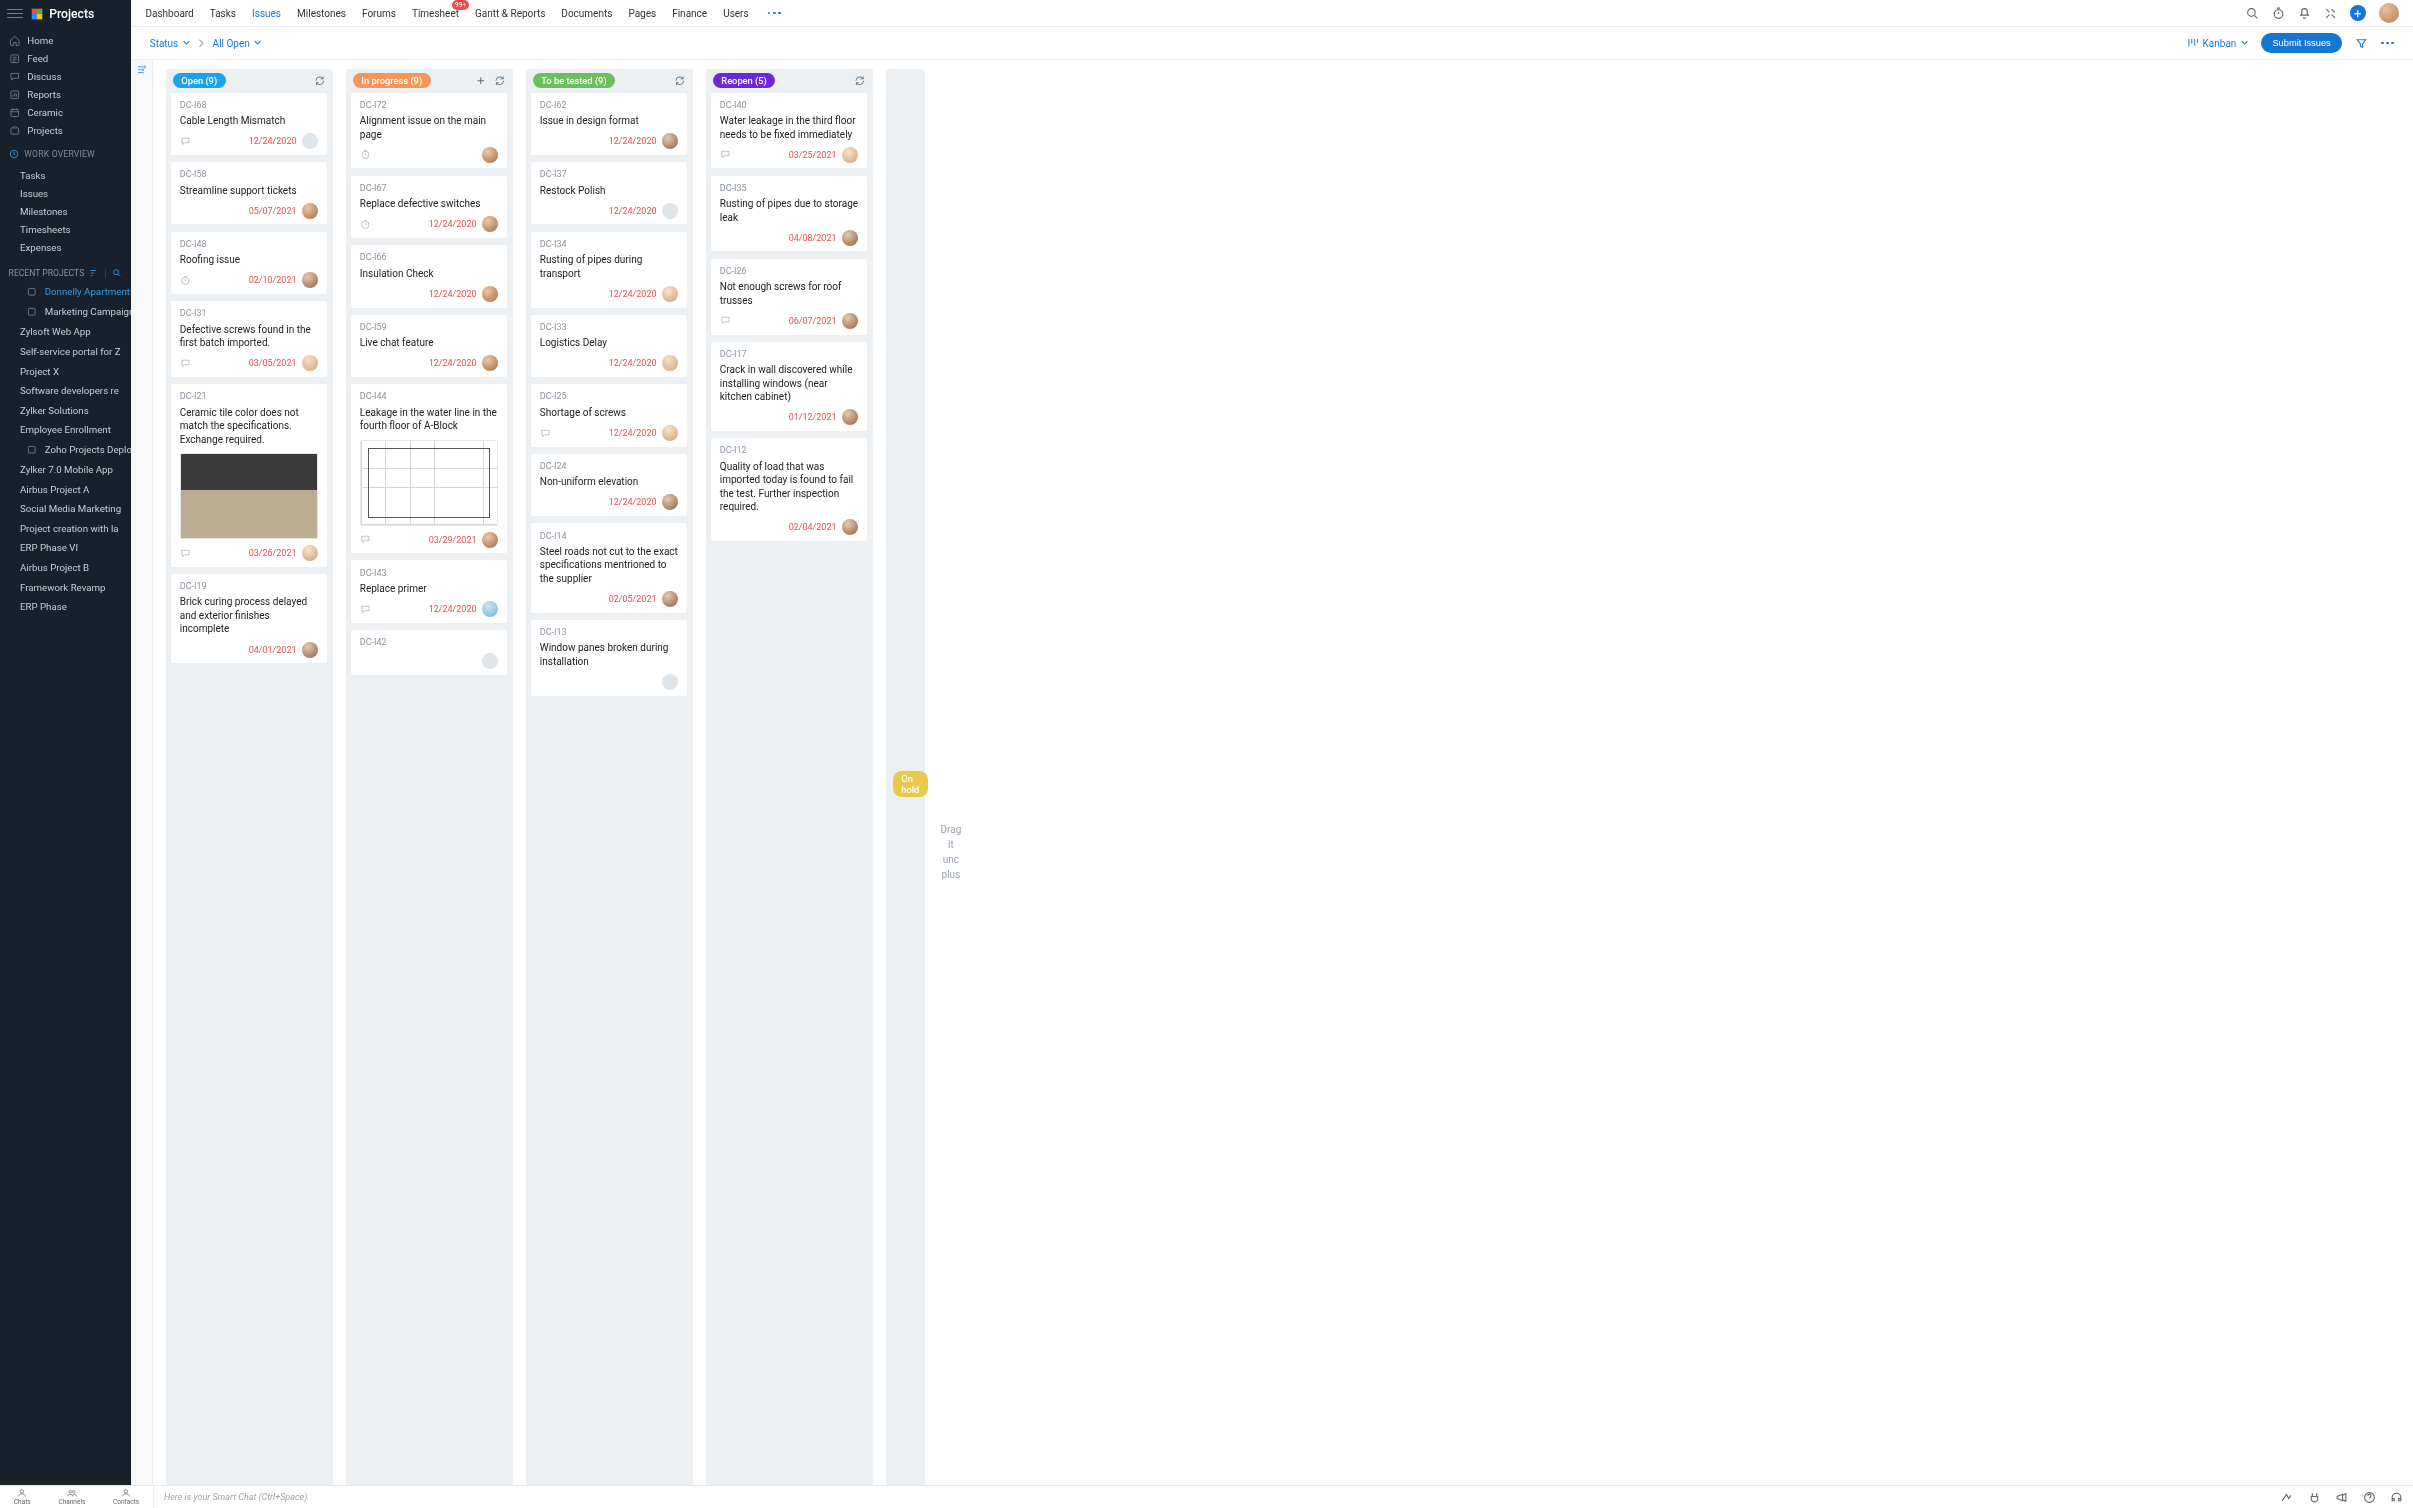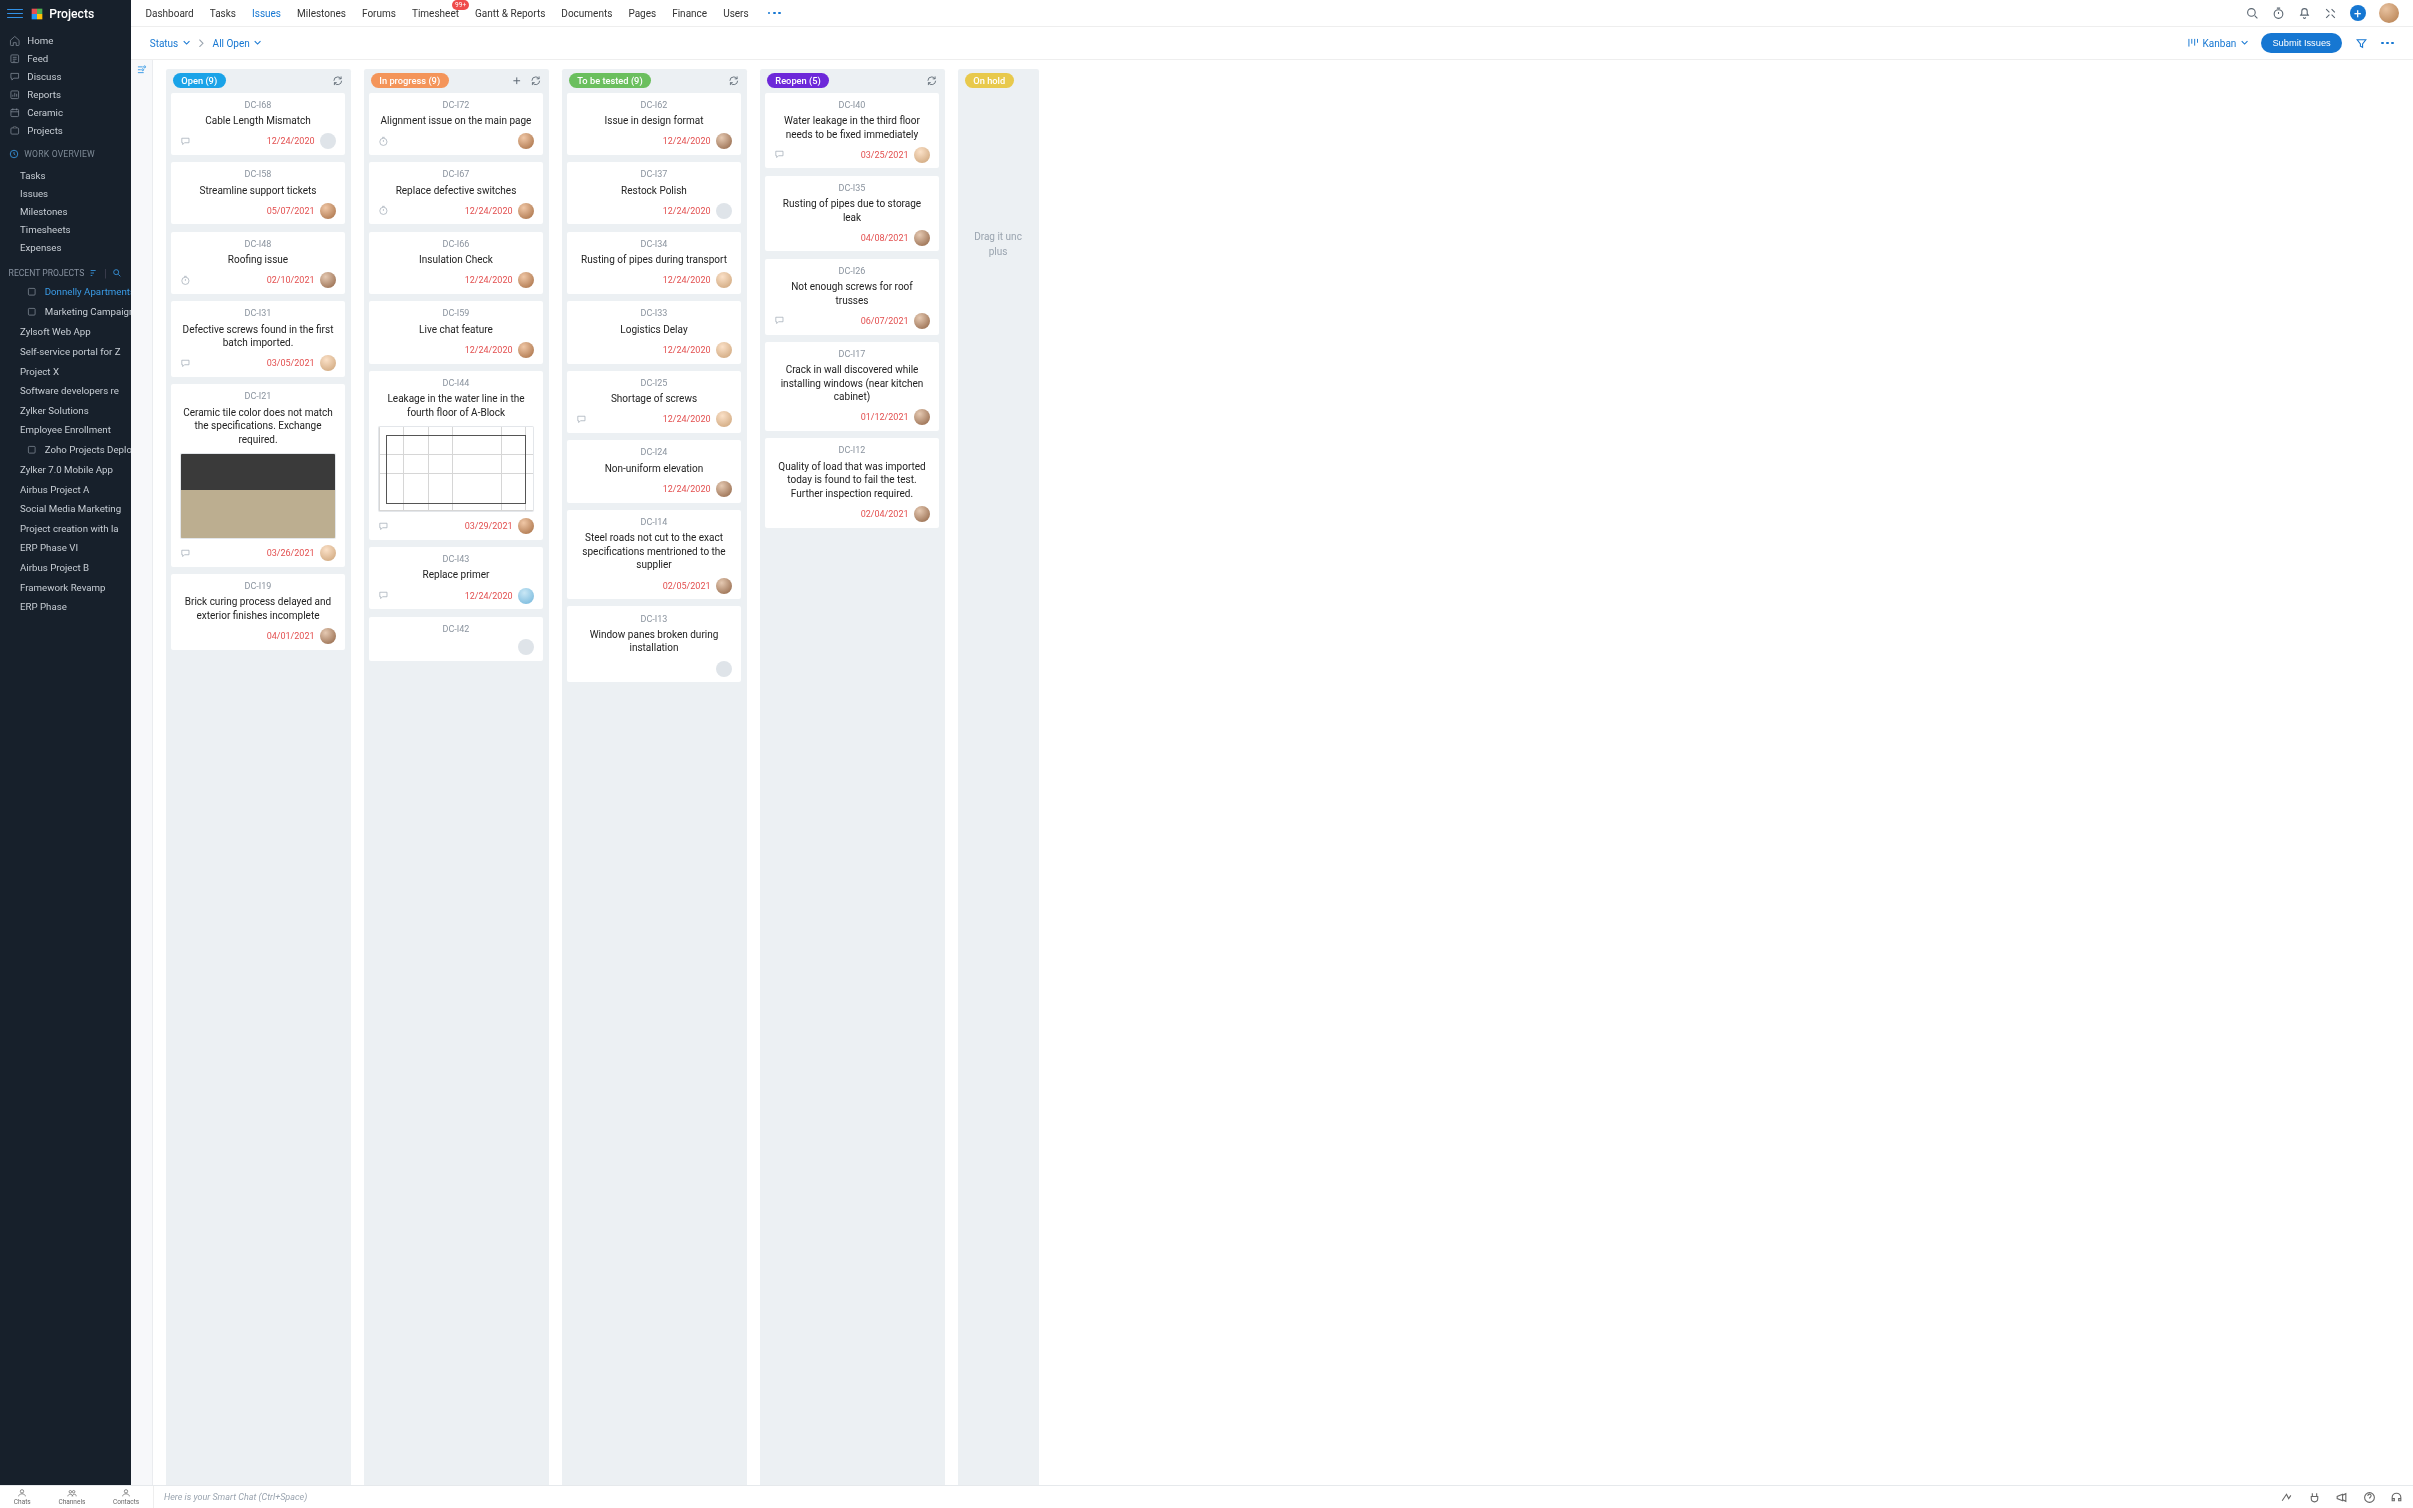--- a/index.html
+++ b/index.html
@@ -47,21 +47,21 @@
   .kanban-toggle { display: flex; align-items: center; gap: 4.3px; color: #1677d2; cursor: pointer; }
   .submit-btn { background: #1677d2; color: #fff; border: none; padding: 5px 11.5px; border-radius: 11.5px; font-size: 9.3px; cursor: pointer; }
   .icon-btn { width: 13px; height: 13px; color: #1677d2; cursor: pointer; }
   .dots-btn { display: flex; gap: 2.2px; cursor: pointer; }
   .dots-btn span { width: 2.9px; height: 2.9px; border-radius: 50%; background: #1677d2; }
   
   
   .board-wrap { flex: 1; overflow: hidden; display: flex; }
   .sliver { width: 21.5px; background: #f7f8fa; border-right: 0.7px solid #eaecef; display: flex; flex-direction: column; align-items: center; padding-top: 4.3px; }
   .board { flex: 1; overflow-x: auto; overflow-y: hidden; display: flex; gap: 13px; padding: 8.6px 13px; background: #fff; }
-  .column { width: 185px; flex-shrink: 0; display: flex; flex-direction: column; background: #ecf0f3; border-radius: 2.2px; text-align: center; }
+  .column { width: 167px; flex-shrink: 0; display: flex; flex-direction: column; background: #ecf0f3; border-radius: 2.2px; }
   .col-head { display: flex; align-items: center; justify-content: space-between; padding: 4.3px 7.2px; }
   .pill { padding: 2.2px 8.6px; border-radius: 8.6px; color: #fff; font-size: 9.3px; font-weight: 500; }
   .col-icons { display: flex; gap: 7.2px; align-items: center; }
   .col-body { overflow-y: auto; padding: 0 5.7px 7.2px; display: flex; flex-direction: column; gap: 7.2px; }
   .col-body::-webkit-scrollbar { width: 4.3px; }
   .col-body::-webkit-scrollbar-thumb { background: #c7ced6; border-radius: 2.2px; }
   
   .card { background: #fff; border-radius: 2px; padding: 7.2px 8.6px 5.7px; display: flex; flex-direction: column; gap: 4.3px; cursor: pointer; }
   .card .id { font-size: 9px; color: #8a939e; }
   .card .title { font-size: 10px; line-height: 1.35; color: #222; }
@@ -75,21 +75,21 @@
   .card-foot { display: flex; align-items: center; justify-content: space-between; margin-top: 1.4px; }
   .foot-left { display: flex; gap: 7.2px; color: #aab2bc; }
   .date { font-size: 9px; color: #e35050; }
   .assignee { width: 16px; height: 16px; border-radius: 50%; margin-left: 5.7px; background: #dfe4e9; display:inline-block; vertical-align: middle; }
   .assignee.a1 { background: radial-gradient(circle at 35% 30%, #f0c7a6, #a36a3f); }
   .assignee.a2 { background: radial-gradient(circle at 35% 30%, #e5c9b2, #8d6041); }
   .assignee.a3 { background: radial-gradient(circle at 40% 30%, #fbe1c8, #caa074); }
   .assignee.a4 { background: radial-gradient(circle at 40% 30%, #c9e7f5, #6fb4da); }
   .foot-right { display:flex; align-items:center; }
   
-  .empty-col { width: 81px; flex-shrink: 0; background: #ecf0f3; border-radius: 2.2px; display: flex; flex-direction: column; align-items: center; }
+  .empty-col { width: 39px; flex-shrink: 0; background: #ecf0f3; border-radius: 2.2px; display: flex; flex-direction: row; align-items: center; }
   .drop-hint { margin-top: 136px; color: #9aa4af; font-size: 10px; text-align: center; line-height: 1.5; padding: 0 16px; }
   
   
   .bottombar { position: fixed; bottom: 0; left: 0; right: 0; height: 23px; background: #fff; border-top: 0.7px solid #e6e9ec; display: flex; align-items: center; }
   .bottom-dock { width: 154px; display: flex; justify-content: space-around; border-right: 0.7px solid #eee; height: 100%; align-items: center; }
   .bottom-dock-item { display:flex; flex-direction:column; align-items:center; font-size: 6.5px; color:#666; gap:0.7px; cursor:pointer; }
   .smart-chat { flex: 1; padding: 0 10px; font-size: 9px; color: #9aa4af; font-style: italic; }
   .bottom-right { display: flex; gap: 14.4px; padding-right: 10px; color: #666; }
   
   svg { display: block; }

